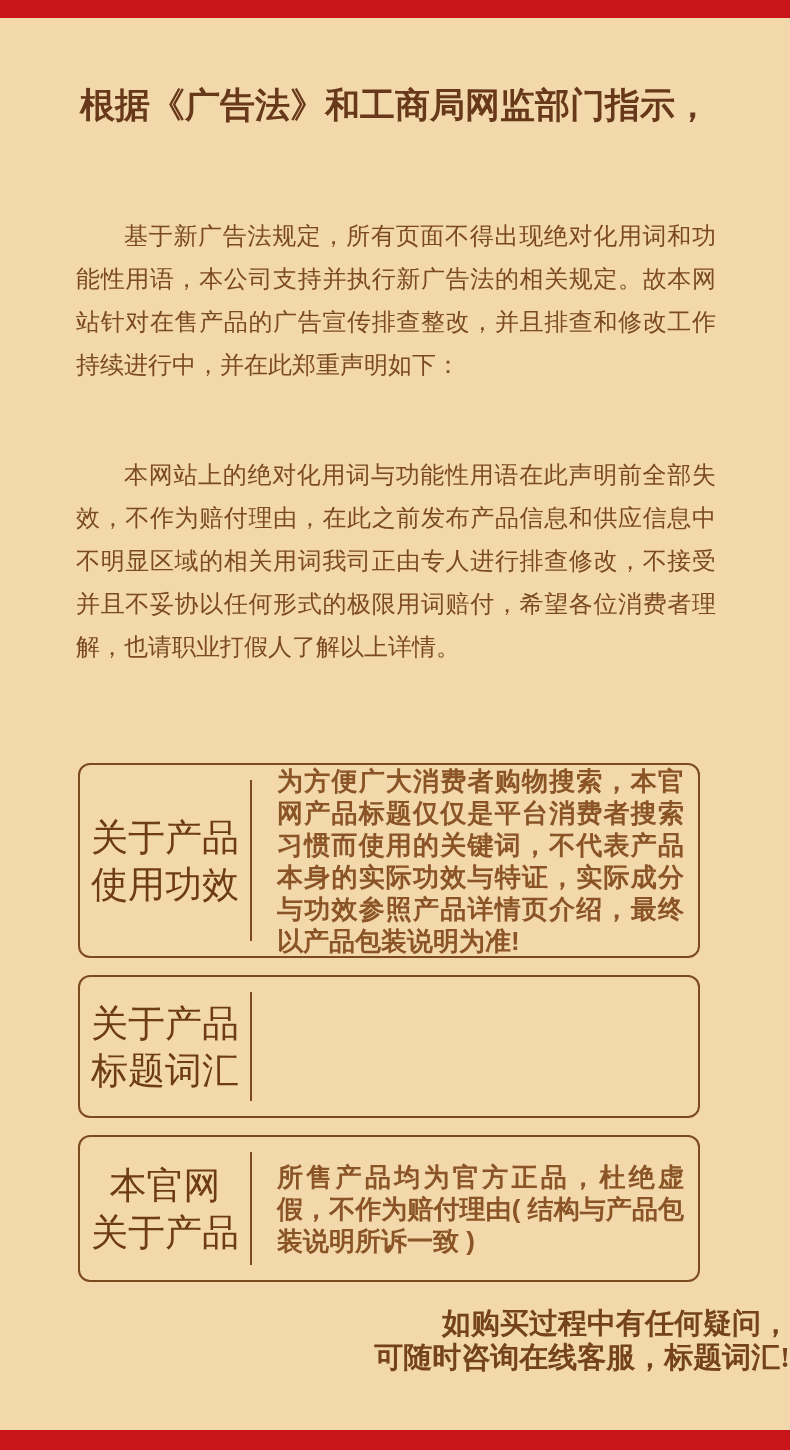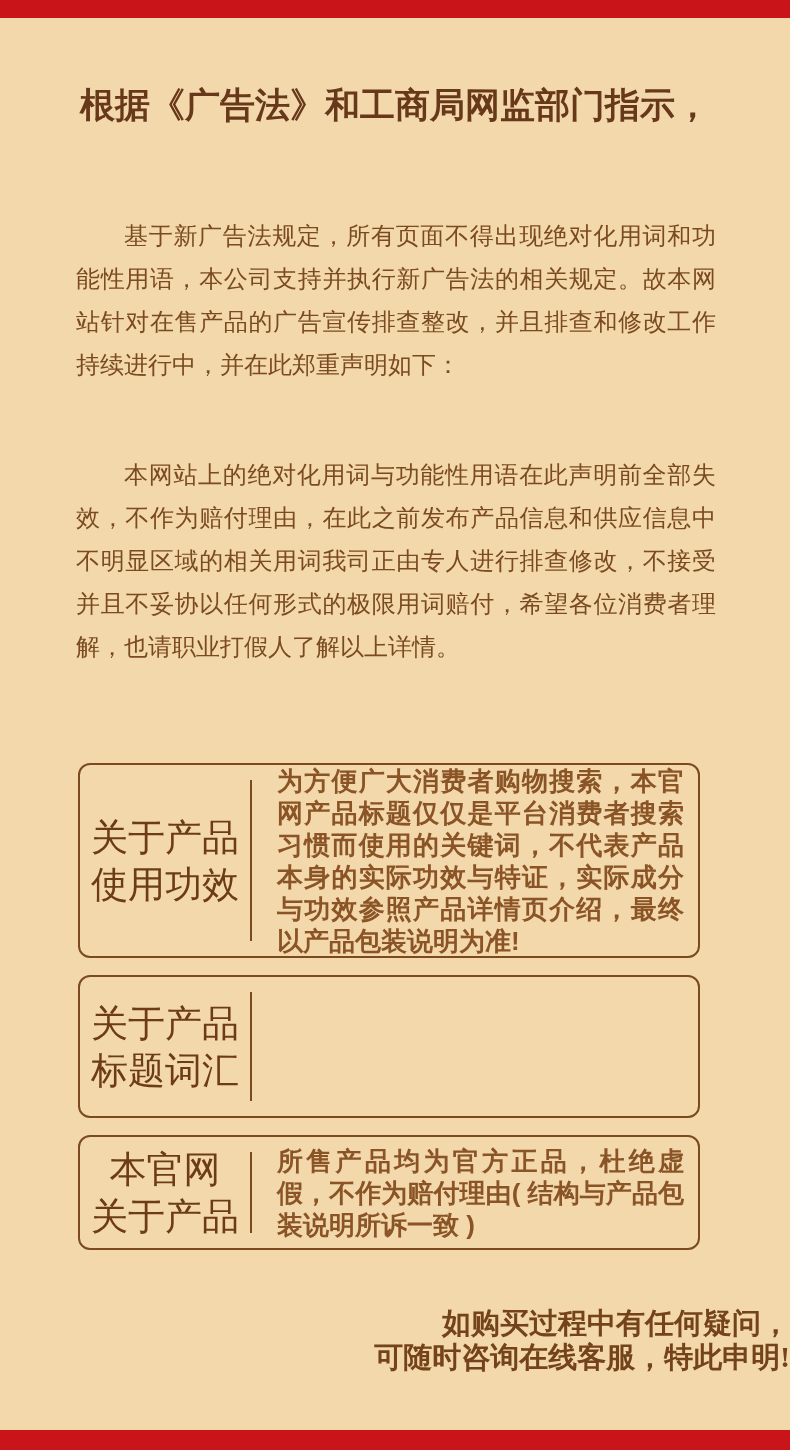--- a/index.html
+++ b/index.html
@@ -57,21 +57,21 @@
   .notice-box {
     box-sizing: border-box;
     border: 2px solid #7c4a1f;
     border-radius: 12px;
     display: flex;
     align-items: center;
     margin-bottom: 17px;
   }
   .notice-box.h1 { height: 195px; }
   .notice-box.h2 { height: 143px; }
-  .notice-box.h3 { height: 115px; margin-bottom: 0; justify-content: flex-end; }
+  .notice-box.h3 { height: 147px; margin-bottom: 0; justify-content: flex-end; }
   .box-label {
     flex: 0 0 170px;
     text-align: center;
     font-size: 37px;
     line-height: 47px;
     font-weight: normal;
     color: #6d3c16;
   }
   .box-divider {
     align-self: stretch;
@@ -144,18 +144,18 @@
         <div>关于产品</div>
       </div>
       <div class="box-divider"></div>
       <div class="box-body">所售产品均为官方正品，杜绝虚假，不作为赔付理由( 结构与产品包装说明所诉一致 )</div>
     </div>
 
   </div>
 
   <div class="footer">
     <div>如购买过程中有任何疑问，</div>
-    <div>可随时咨询在线客服，特此申明!</div>
+    <div>可随时咨询在线客服，标题词汇!</div>
   </div>
 
   <div class="red-bar bottom"></div>
 
 </div>
 
 </body></html>

